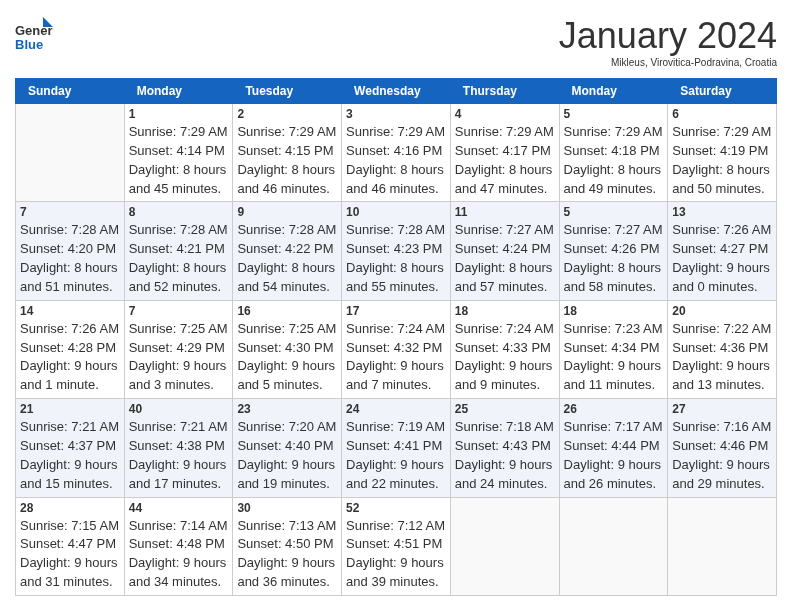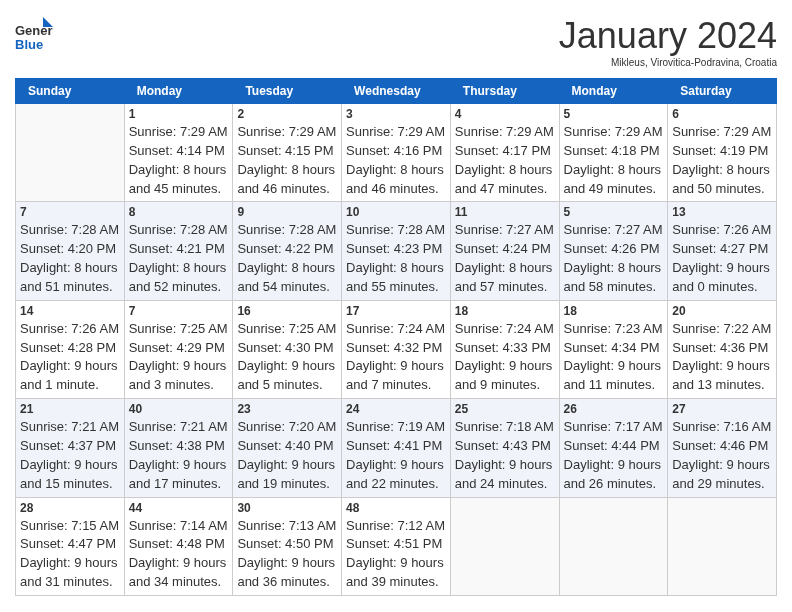--- a/index.html
+++ b/index.html
@@ -236,21 +236,21 @@
         </td>
         <td>
           <div class="day-number">44</div>
 <div class="day-info">Sunrise: 7:14 AM<br>Sunset: 4:48 PM<br>Daylight: 9 hours and 34 minutes.</div>
         </td>
         <td>
           <div class="day-number">30</div>
 <div class="day-info">Sunrise: 7:13 AM<br>Sunset: 4:50 PM<br>Daylight: 9 hours and 36 minutes.</div>
         </td>
         <td>
-          <div class="day-number">48</div>
+          <div class="day-number">52</div>
 <div class="day-info">Sunrise: 7:12 AM<br>Sunset: 4:51 PM<br>Daylight: 9 hours and 39 minutes.</div>
         </td>
         <td class="empty-cell"></td>
         <td class="empty-cell"></td>
         <td class="empty-cell"></td>
       </tr>
     </tbody>
 </table>
 
 </body></html>

